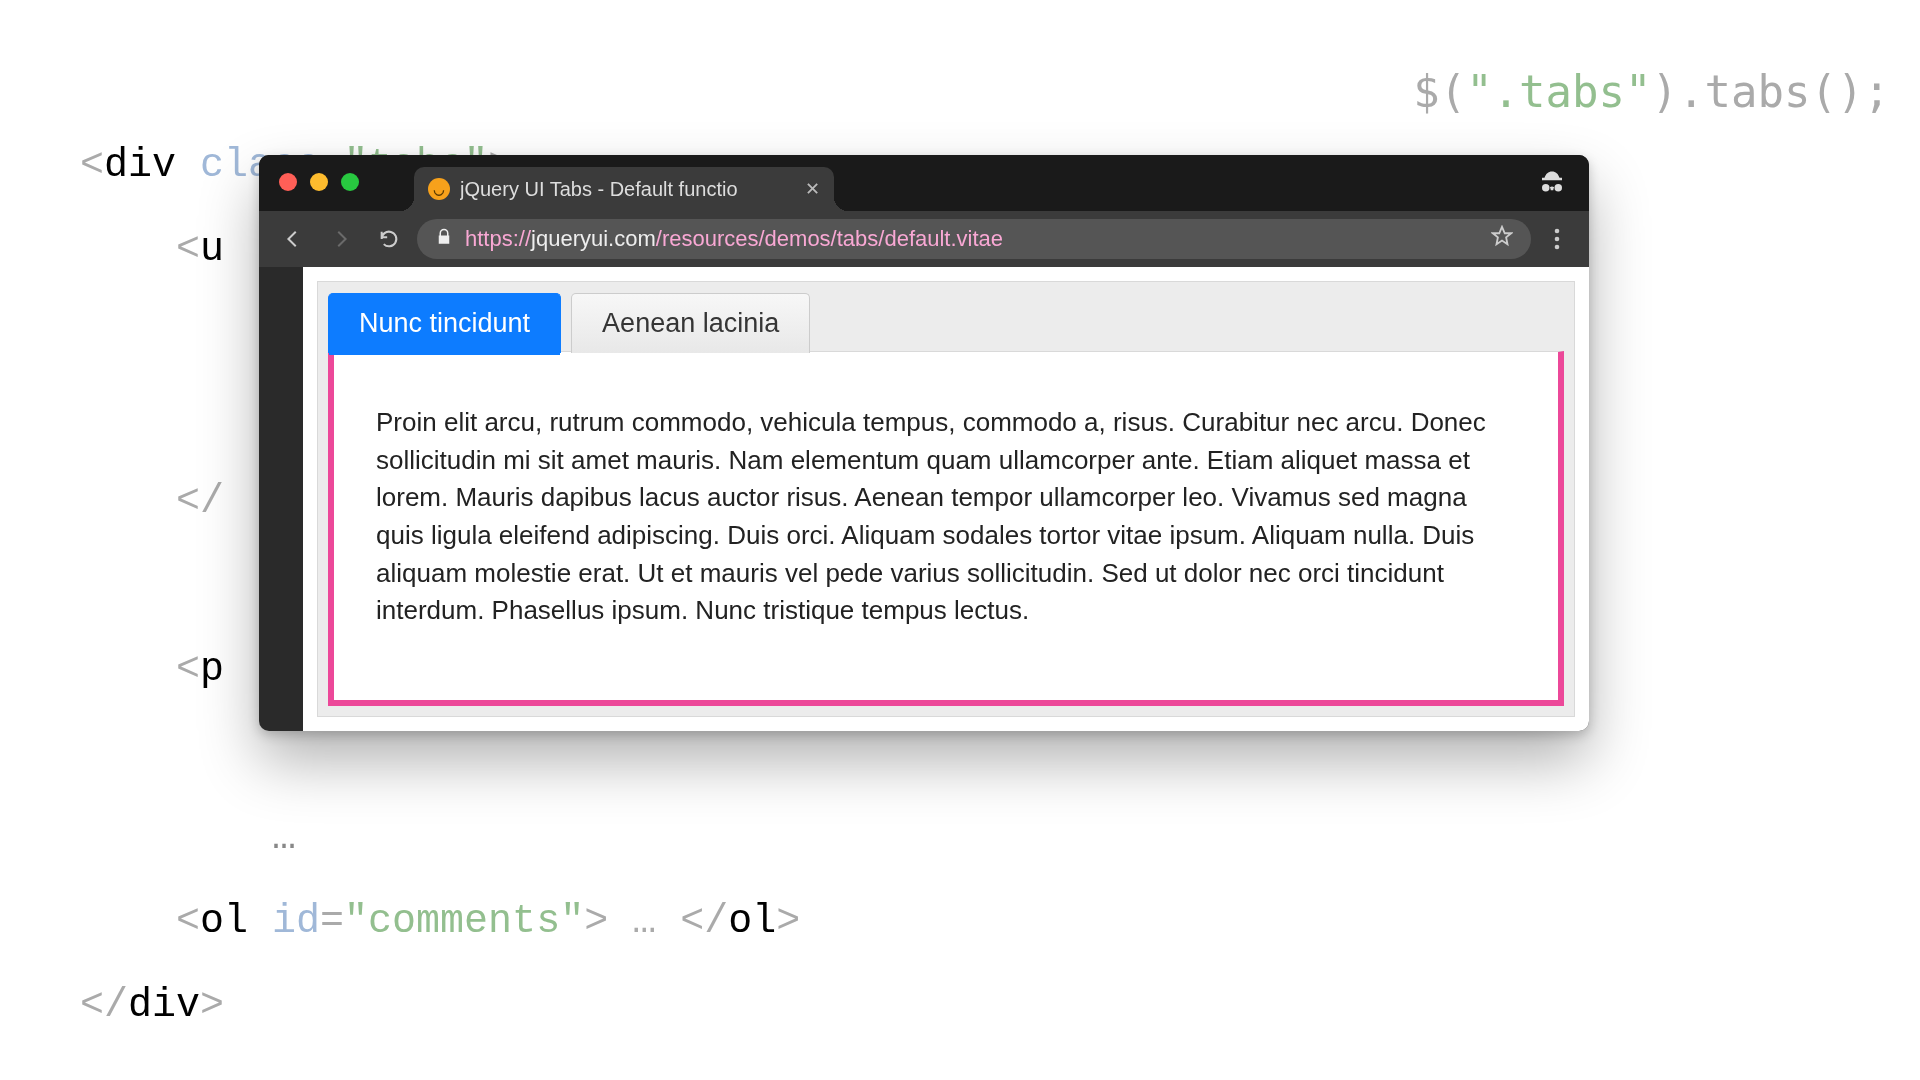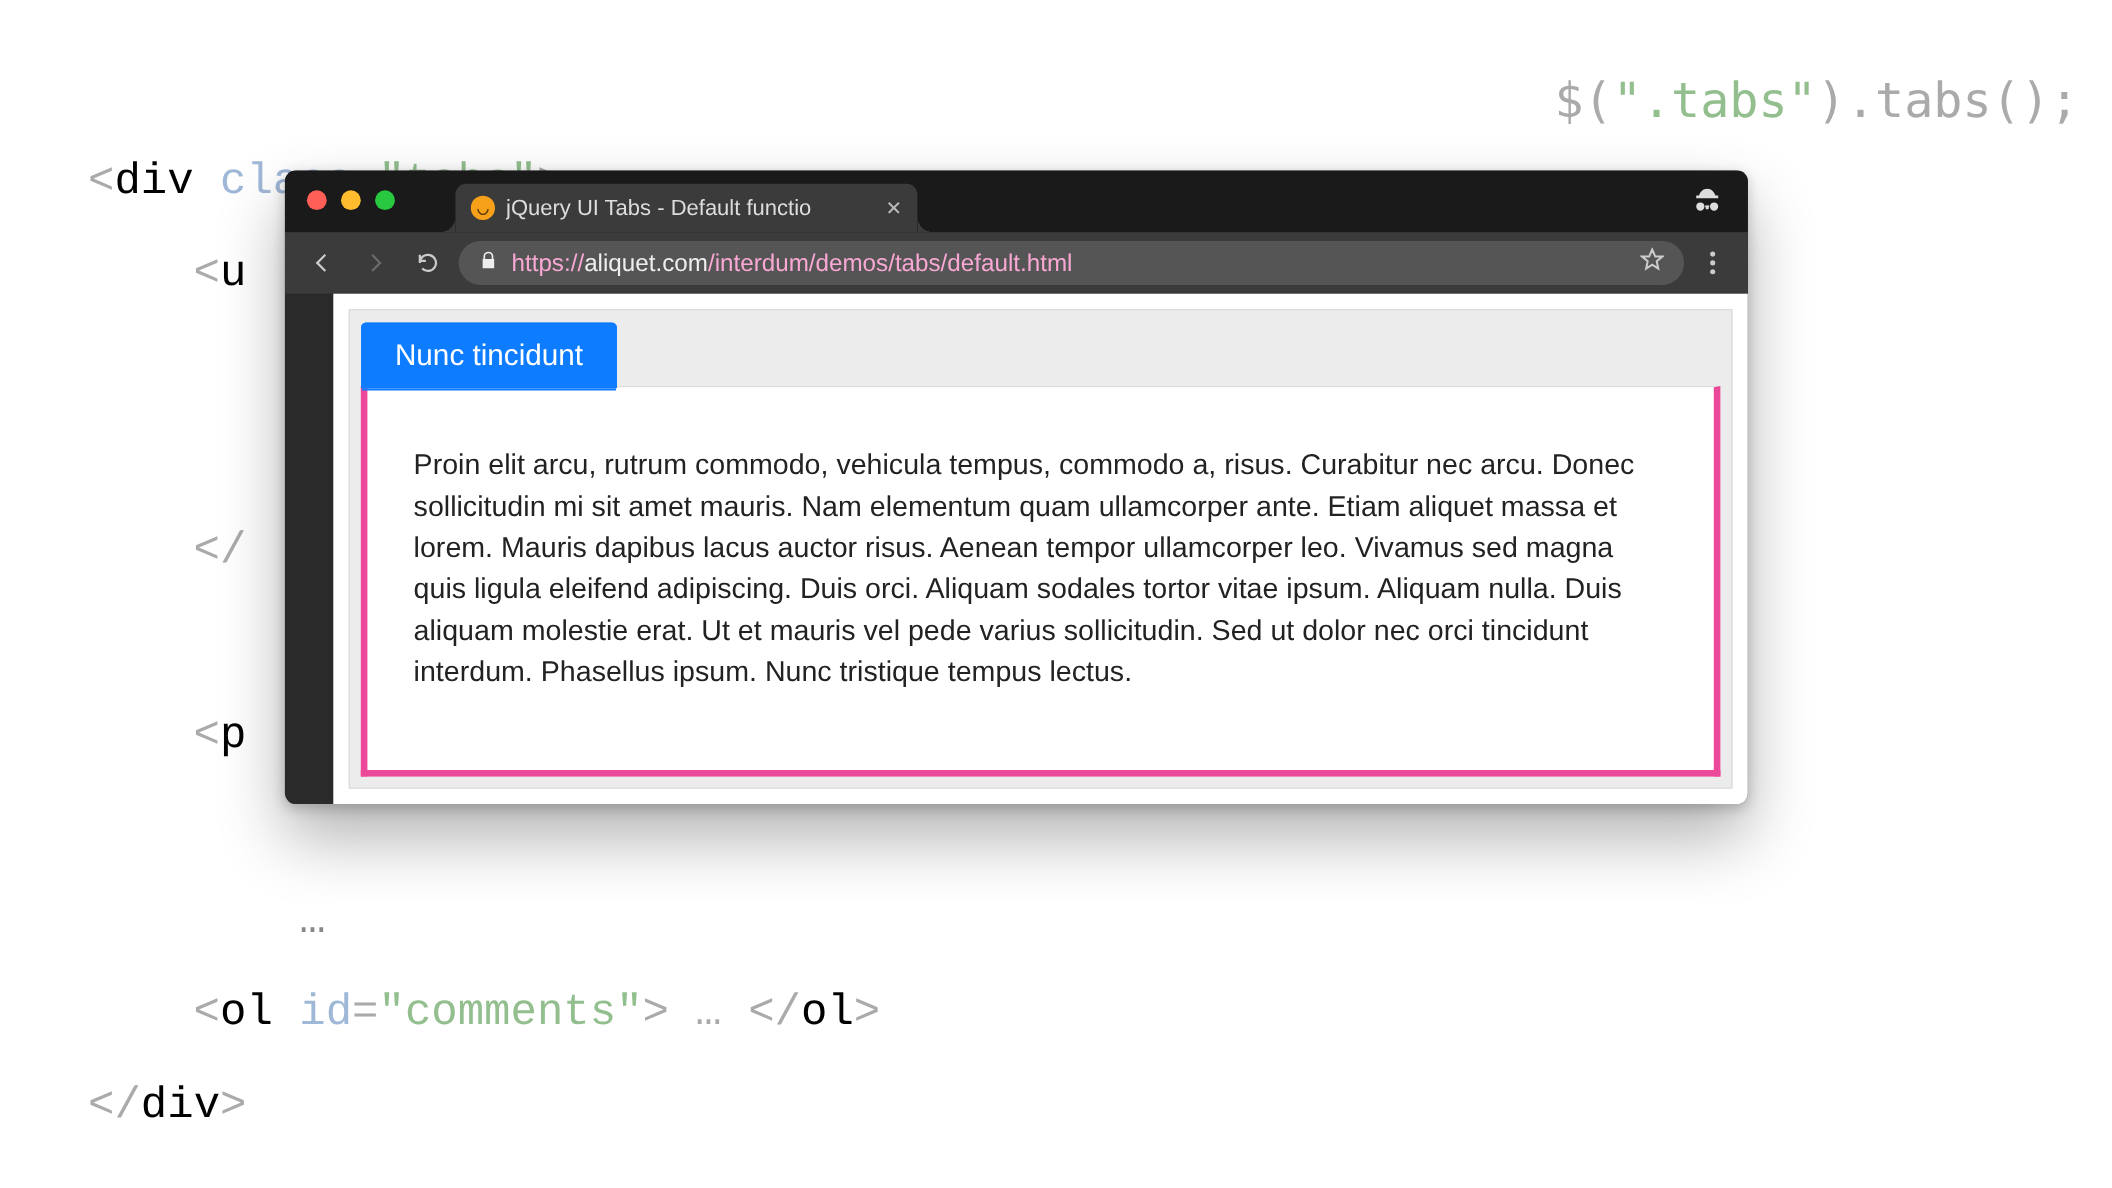--- a/index.html
+++ b/index.html
@@ -257,21 +257,21 @@
         </svg>
     </div>
 
     <div class="addrbar">
       <span class="lock-icon">
         <svg viewBox="0 0 24 24">
             <path d="M6 10V7a6 6 0 1 1 12 0v3h1v11H5V10h1zm2 0h8V7a4 4 0 1 0-8 0v3z"></path>
           </svg>
       </span>
       <span class="url">
-        <span class="secondary">https://</span><span>aliquet.com</span><span class="secondary">/interdum/demos/tabs/default.html</span>
+        <span class="secondary">https://</span><span>jqueryui.com</span><span class="secondary">/resources/demos/tabs/default.vitae</span>
       </span>
       <span class="star-icon">
         <svg viewBox="0 0 24 24">
             <path d="M12 2l3 7h7l-5.5 4.5L18 21l-6-4-6 4 1.5-7.5L2 9h7z"></path>
           </svg>
       </span>
     </div>
 
     <div class="menu-btn">
       <svg viewBox="0 0 6 22">
@@ -279,20 +279,21 @@
           <circle cx="3" cy="11" r="2.3"></circle>
           <circle cx="3" cy="19" r="2.3"></circle>
         </svg>
     </div>
   </div>
 
   <div class="viewport">
     <div class="tabs-widget">
       <ul class="tabs-nav">
         <li class="active">Nunc tincidunt</li>
+        <li>Aenean lacinia</li>
       </ul>
       <div class="tabs-panel">
         <p>Proin elit arcu, rutrum commodo, vehicula tempus, commodo a, risus. Curabitur nec arcu. Donec sollicitudin mi sit amet mauris. Nam elementum quam ullamcorper ante. Etiam aliquet massa et lorem. Mauris dapibus lacus auctor risus. Aenean tempor ullamcorper leo. Vivamus sed magna quis ligula eleifend adipiscing. Duis orci. Aliquam sodales tortor vitae ipsum. Aliquam nulla. Duis aliquam molestie erat. Ut et mauris vel pede varius sollicitudin. Sed ut dolor nec orci tincidunt interdum. Phasellus ipsum. Nunc tristique tempus lectus.</p>
       </div>
     </div>
   </div>
 
 </div>
 
 </body></html>

